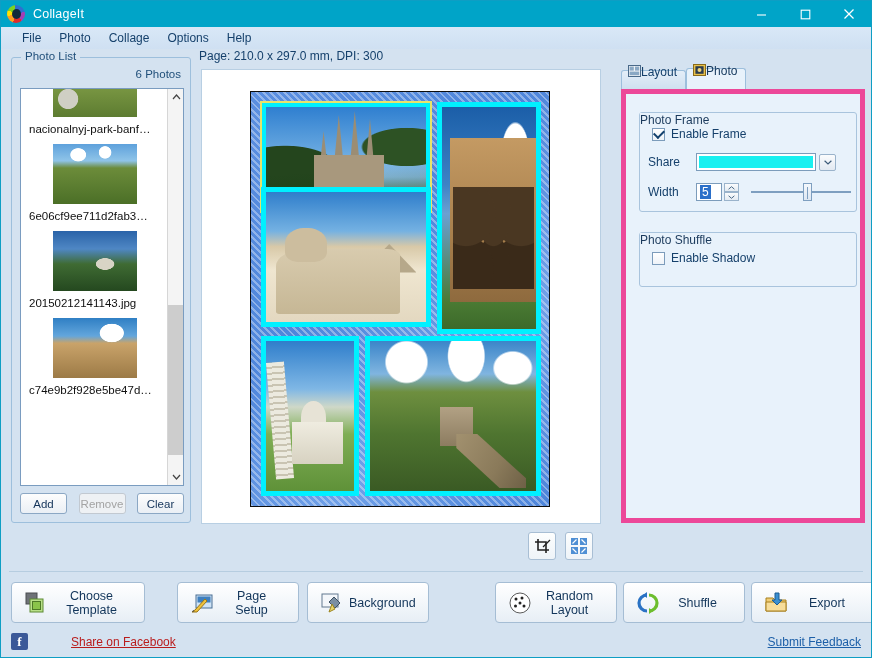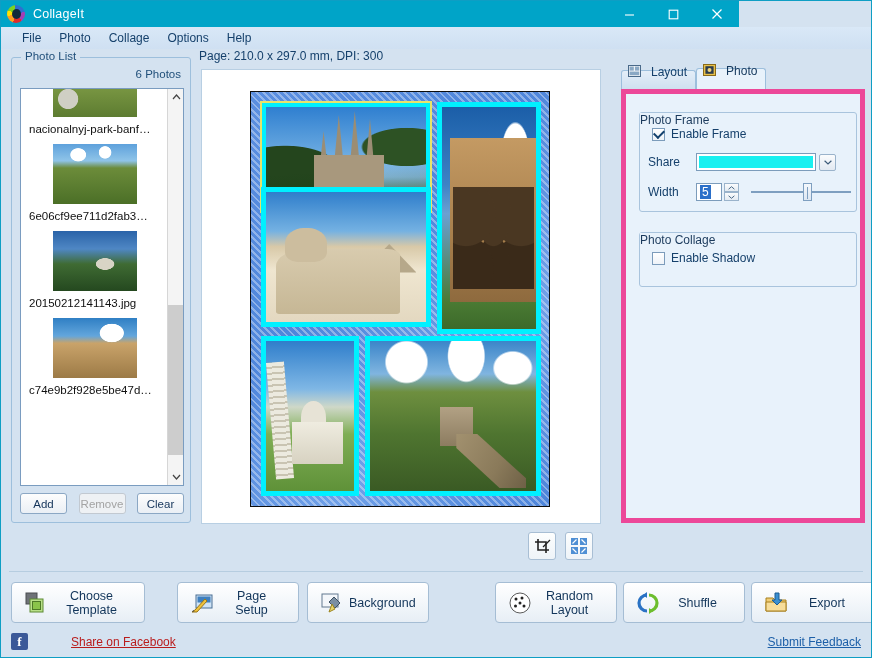--- a/index.html
+++ b/index.html
@@ -15,21 +15,21 @@
   }
   #app {
     position:relative; width:872px; height:658px;
     background:#d4e2f0;
     border:1px solid #0e9ec4;
     overflow:hidden;
   }
 
   
   .titlebar {
-    position:absolute; left:0; top:0; width:738px; height:26px;
+    position:absolute; left:0; top:0; width:870px; height:26px;
     background:#00A4C8;
     display:flex; align-items:center;
   }
   .app-icon {
     width:20px; height:20px; margin-left:5px; margin-right:7px;
     position:relative; flex:0 0 auto;
   }
   .app-icon .ring {
     position:absolute; left:1px; top:1px; width:18px; height:18px;
     border-radius:50%;
@@ -278,21 +278,21 @@
     background:linear-gradient(#fdfefe,#eef3f8);
     display:flex; align-items:center; justify-content:center;
   }
 
   
   .tabbar {
     position:absolute; left:620px; top:68px; width:244px; height:20px;
     display:flex; align-items:flex-end;
   }
   .tab {
-    height:19px; padding:0 8px 16px 6px; display:flex; align-items:center; gap:10px;
+    height:19px; padding:0 8px 16px 6px; display:flex; align-items:center; gap:0;
     font-size:12px; color:#15406b;
     border:1px solid #9dbfdc; border-bottom:none;
     border-radius:3px 3px 0 0;
     background:linear-gradient(#e4eef8,#cfe0f0);
   }
   .tab.active {
     background:#e8f2fb; height:21px; border-color:#9dbfdc; color:#13375c;
     position:relative; z-index:3;
   }
   .tabpanel {
@@ -617,21 +617,21 @@
           </div>
         </span>
         <span class="slider" style="margin-left:12px;">
           <span class="track"></span>
           <span class="knob"></span>
         </span>
       </div>
     </div>
 
     <div class="sub-group" id="shadow-group">
-      <span class="legend">Photo Collage</span>
+      <span class="legend">Photo Shuffle</span>
       <div class="row" style="left:12px; top:18px;">
         <span class="chk"></span>
         <span class="chk-label">Enable Shadow</span>
       </div>
     </div>
 
   </div>
 
   <div class="sep-line"></div>
   <div class="bottombar">

